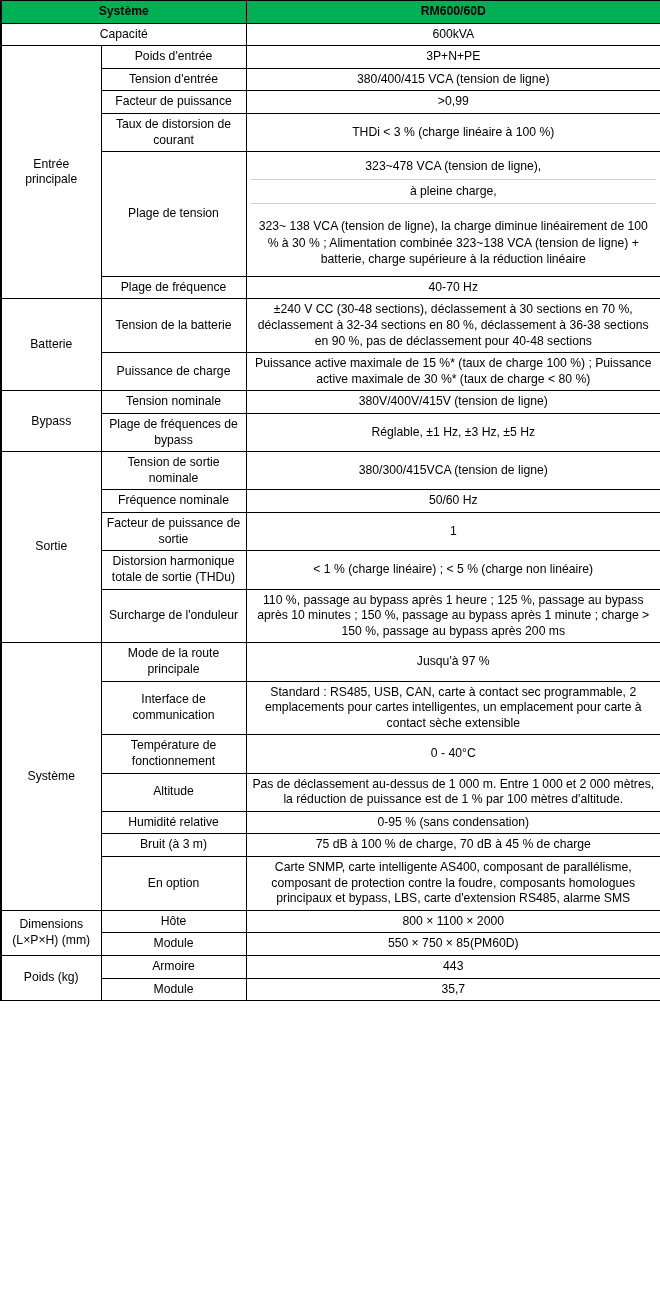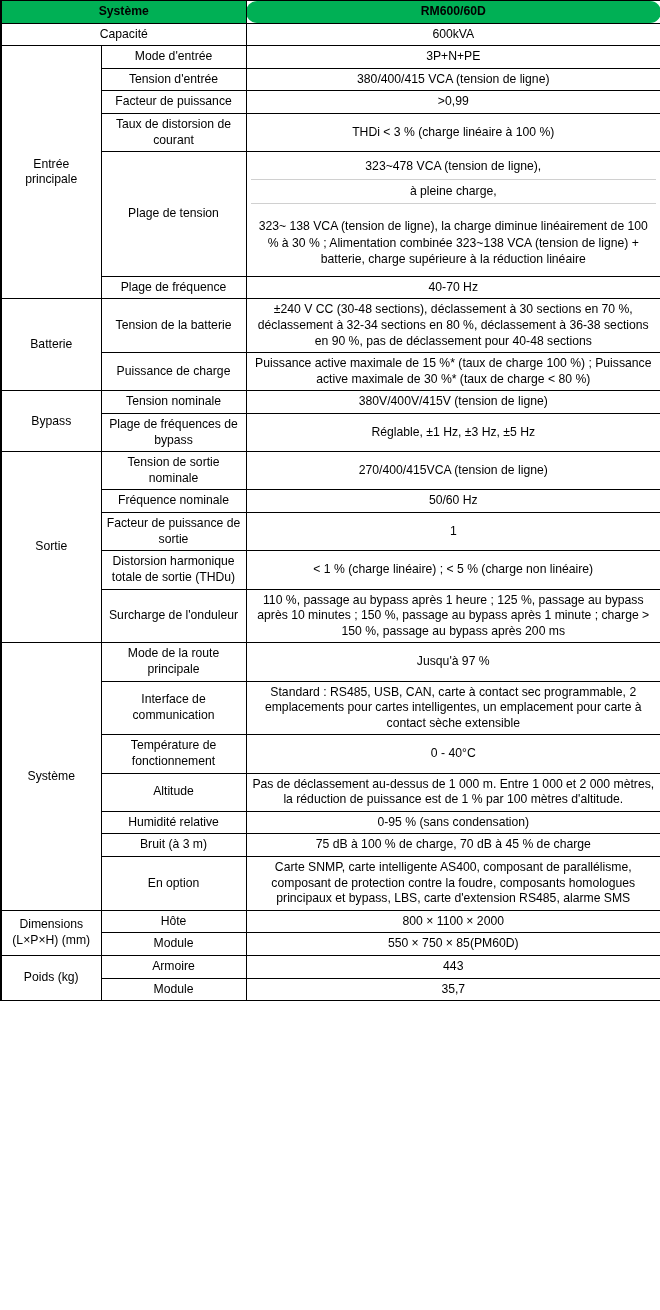--- a/index.html
+++ b/index.html
@@ -45,21 +45,21 @@
   .hdr td.hdr-val {
     border-right: 2px solid #000000;
   }
 
   
   .sec-top > td { border-top: 2px solid #000000; }
   .tbl-bottom > td { border-bottom: 2px solid #000000; }
 
   
   .edge-l { border-left: 2px solid #000000 !important; }
-  .edge-r { border-right: 2px solid #000000 !important; border-radius: 11px; }
+  .edge-r { border-right: 2px solid #000000 !important; }
 
   
   .grp {
     font-size: 12.5px;
     margin-left: 24px;
   }
 
   
   .subsplit { padding: 0; }
   .subsplit .sub {
@@ -85,21 +85,21 @@
       <tr class="hdr">
         <td colspan="2" class="hdr-cap edge-l">Système</td>
         <td class="hdr-val edge-r">RM600/60D</td>
       </tr>
       <tr>
         <td colspan="2" class="edge-l">Capacité</td>
         <td class="edge-r">600kVA</td>
       </tr>
       <tr class="sec-top">
         <td rowspan="6" class="grp edge-l">Entrée principale</td>
-        <td>Mode d'entrée</td>
+        <td>Poids d'entrée</td>
         <td class="edge-r">3P+N+PE</td>
       </tr>
       <tr>
         <td>Tension d'entrée</td>
         <td class="edge-r">380/400/415 VCA (tension de ligne)</td>
       </tr>
       <tr>
         <td>Facteur de puissance</td>
         <td class="edge-r">&gt;0,99</td>
       </tr>
@@ -133,21 +133,21 @@
         <td>Tension nominale</td>
         <td class="edge-r">380V/400V/415V (tension de ligne)</td>
       </tr>
       <tr>
         <td>Plage de fréquences de bypass</td>
         <td class="edge-r">Réglable, ±1 Hz, ±3 Hz, ±5 Hz</td>
       </tr>
       <tr class="sec-top">
         <td rowspan="5" class="grp edge-l">Sortie</td>
         <td>Tension de sortie nominale</td>
-        <td class="edge-r">270/400/415VCA (tension de ligne)</td>
+        <td class="edge-r">380/300/415VCA (tension de ligne)</td>
       </tr>
       <tr>
         <td>Fréquence nominale</td>
         <td class="edge-r">50/60 Hz</td>
       </tr>
       <tr>
         <td>Facteur de puissance de sortie</td>
         <td class="edge-r">1</td>
       </tr>
       <tr>

